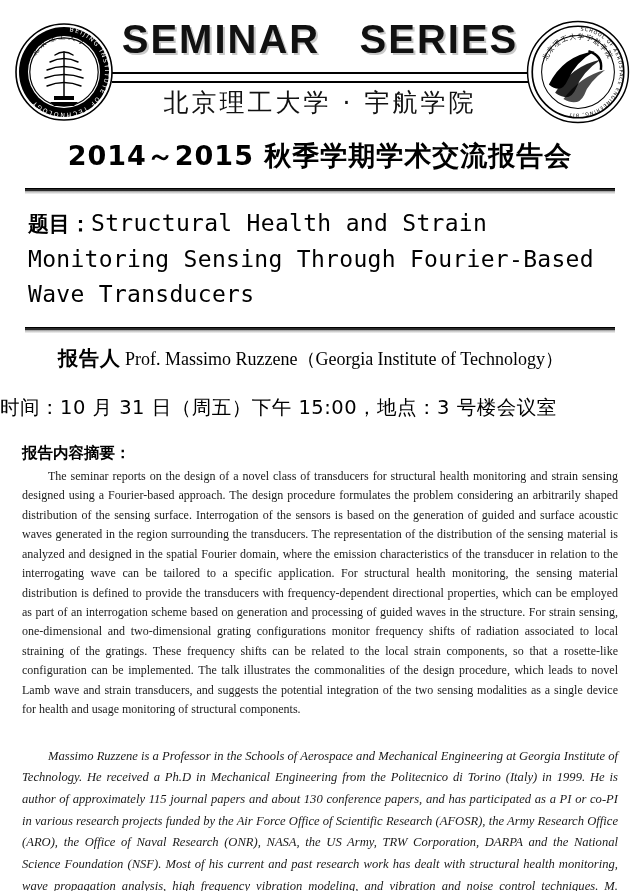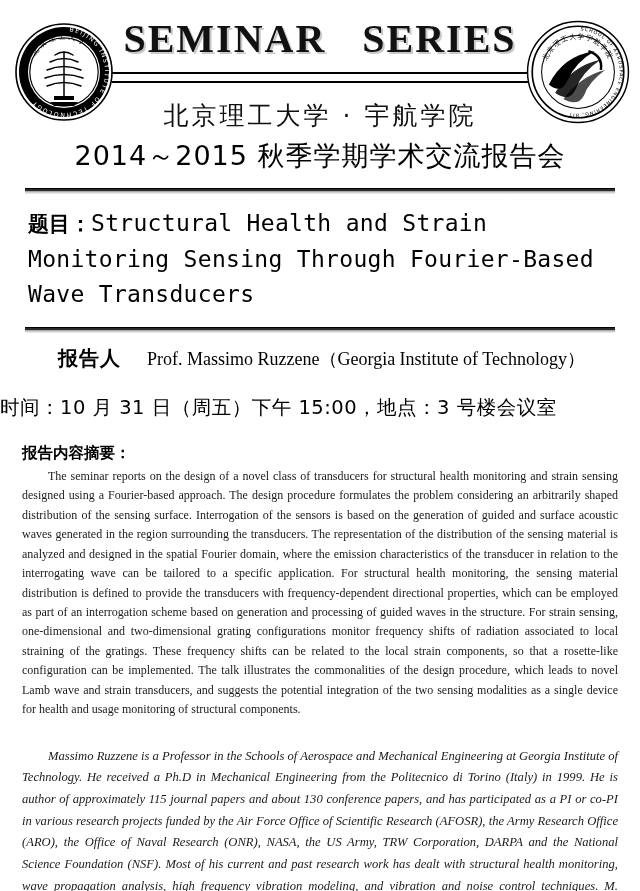--- a/index.html
+++ b/index.html
@@ -44,21 +44,21 @@
 
   .header-center {
     position: absolute;
     left: 112px;
     right: 112px;
     top: 18px;
     text-align: center;
   }
 
   .seminar-series {
-    font-family: Liberation Serif, serif;
+    font-family: Liberation Sans, sans-serif;
     font-size: 40px;
     font-weight: bold;
     letter-spacing: 2px;
     line-height: 1.05;
     white-space: pre;
     color: #111;
     text-shadow: 2px 2px 0 #c9c9c9;
     margin: 0 0 12px 0;
   }
 
@@ -67,30 +67,30 @@
     margin: 4px 0 2px 0;
     border-top: 2px solid #000;
     border-bottom: 2px solid #000;
   }
 
   .cn-school {
     font-family: "DejaVu Sans", sans-serif;
     font-size: 25px;
     line-height: 1.35;
     letter-spacing: 3px;
-    margin-top: 16px;
+    margin-top: 3px;
     color: #111;
   }
 
   
   .year-title {
     text-align: center;
     font-family: "DejaVu Sans", sans-serif;
     font-size: 27px;
-    font-weight: normal;
+    font-weight: bold;
     letter-spacing: 1px;
     margin: 6px 0 14px 0;
     color: #000;
   }
 
   
   .bevel-rule {
     margin: 8px 25px 0 25px;
     height: 5px;
     background: linear-gradient(to bottom, #2b2b2b 0%, #2b2b2b 40%, #9a9a9a 41%, #d8d8d8 75%, #f2f2f2 100%);
@@ -122,21 +122,21 @@
   }
   .speaker .lbl {
     font-family: Liberation Sans, sans-serif;
     font-weight: bold;
     font-size: 20px;
     letter-spacing: 1px;
   }
   .speaker .val {
     font-family: "Liberation Serif", serif;
     font-size: 18px;
-    margin-left: 26px;
+    margin-left: 4px;
   }
 
   
   .timeplace {
     margin: 22px 0 0 0;
     font-family: "DejaVu Sans", sans-serif;
     font-size: 19.5px;
     letter-spacing: 0.5px;
   }
 

